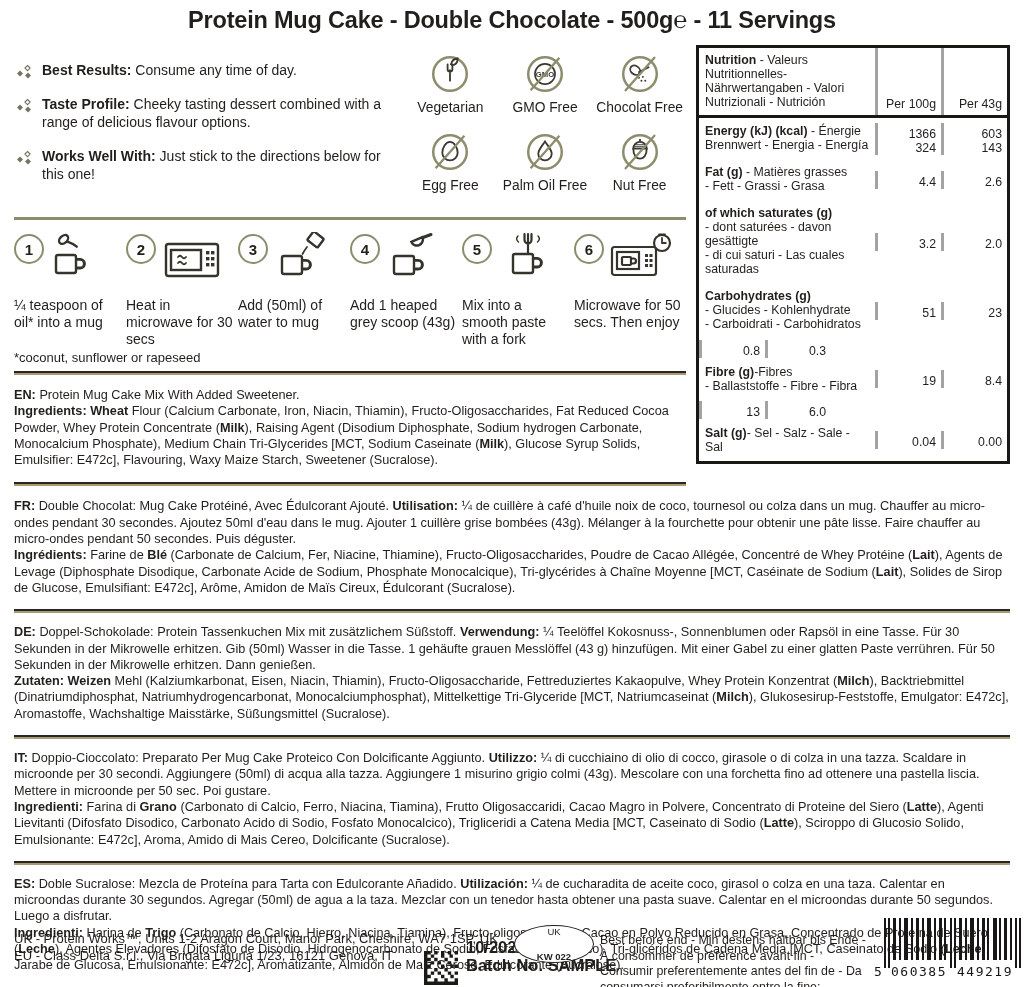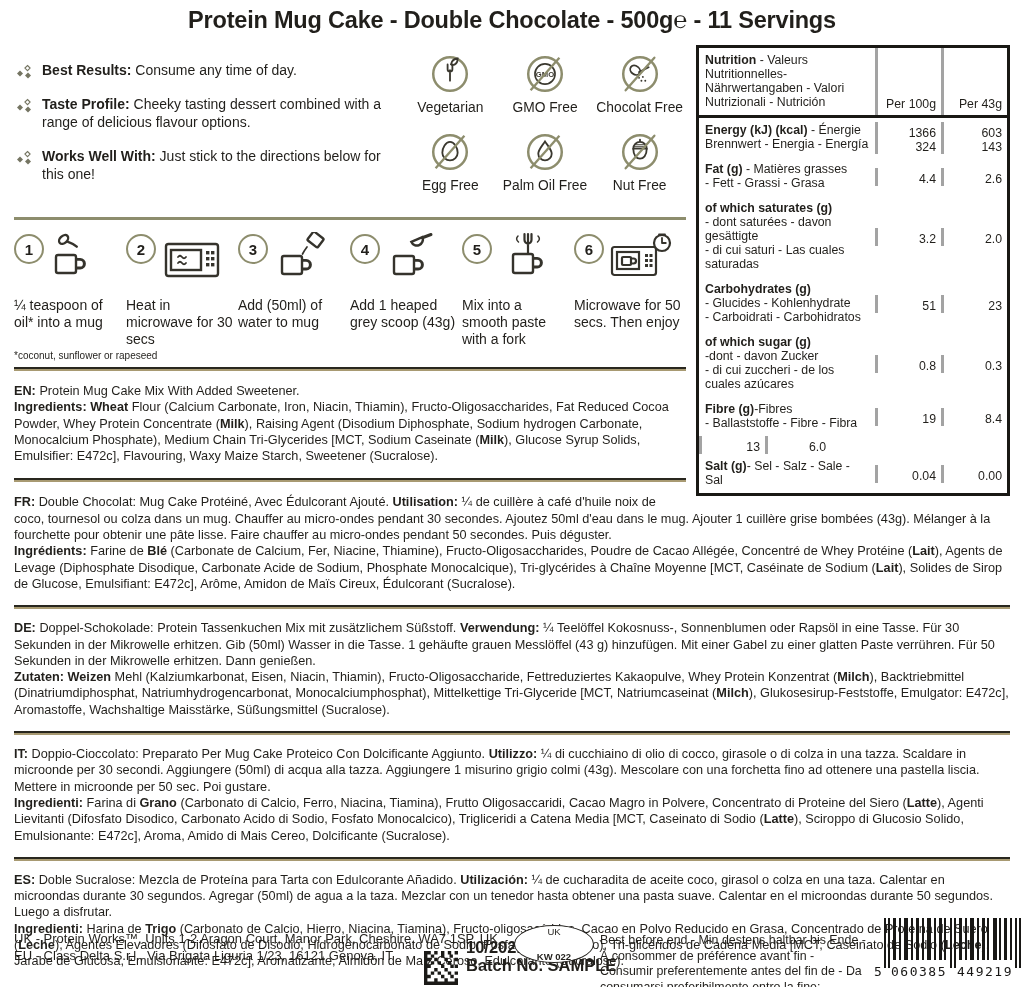--- a/index.html
+++ b/index.html
@@ -32,21 +32,21 @@
   .rule-duo.mr-float{margin:6px 324px 6px 0;}
   .rule-duo.full{margin:5px 0;}
 
   .steps{display:flex;}
   .step{flex:1;padding-right:4px;}
   .step-head{display:flex;align-items:flex-start;gap:5px;height:60px;}
   .num{width:26px;height:26px;border:2.6px solid #8d8d6d;border-radius:50%;display:flex;align-items:center;
        justify-content:center;font-weight:bold;font-size:15px;margin-top:2px;flex:0 0 auto;color:#211f1b;}
   .step-icon{width:64px;height:56px;}
   .step p{margin:5px 0 0;font-size:14px;line-height:17px;}
-  .footnote{font-size:10px;margin:2px 0 5px;}
+  .footnote{font-size:13px;margin:2px 0 5px;}
 
   .lang{padding:6px 0 8px;font-size:12.7px;line-height:16.3px;}
   .lang p{margin:0;}
 
   .footer{position:absolute;left:14px;right:14px;top:913px;height:72px;}
   .addr{position:absolute;left:0;top:17px;font-size:13px;line-height:17px;}
   .dmx{position:absolute;left:410px;top:38px;}
   .batch{position:absolute;left:452px;top:25px;font-size:16.5px;font-weight:bold;line-height:18px;white-space:nowrap;}
   .oval{position:absolute;left:500px;top:12px;width:78px;height:36px;border:1.6px solid #22201c;border-radius:50%;
         background:#fff;display:flex;flex-direction:column;align-items:center;justify-content:space-between;
@@ -85,21 +85,20 @@
       <div class="n-label"><b>of which saturates (g)</b><br><span>- dont saturées - davon gesättigte</span><br><span>- di cui saturi - Las cuales saturadas</span></div>
       <div class="n-val">3.2</div>
       <div class="n-val">2.0</div>
     </div>
     <div class="n-row">
       <div class="n-label"><b>Carbohydrates (g)</b><br><span>- Glucides - Kohlenhydrate</span><br><span>- Carboidrati - Carbohidratos</span></div>
       <div class="n-val">51</div>
       <div class="n-val">23</div>
     </div>
     <div class="n-row">
-      <div class="n-label"><b>of which sugar (g)</b><br><span>-dont - davon Zucker</span><br><span>- di cui zuccheri - de los cuales azúcares</span></div>
       <div class="n-val">0.8</div>
       <div class="n-val">0.3</div>
     </div>
     <div class="n-row">
       <div class="n-label"><b>Fibre (g)</b><span>-Fibres</span><br><span>- Ballaststoffe - Fibre - Fibra</span></div>
       <div class="n-val">19</div>
       <div class="n-val">8.4</div>
     </div>
     <div class="n-row">
       <div class="n-val">13</div>

